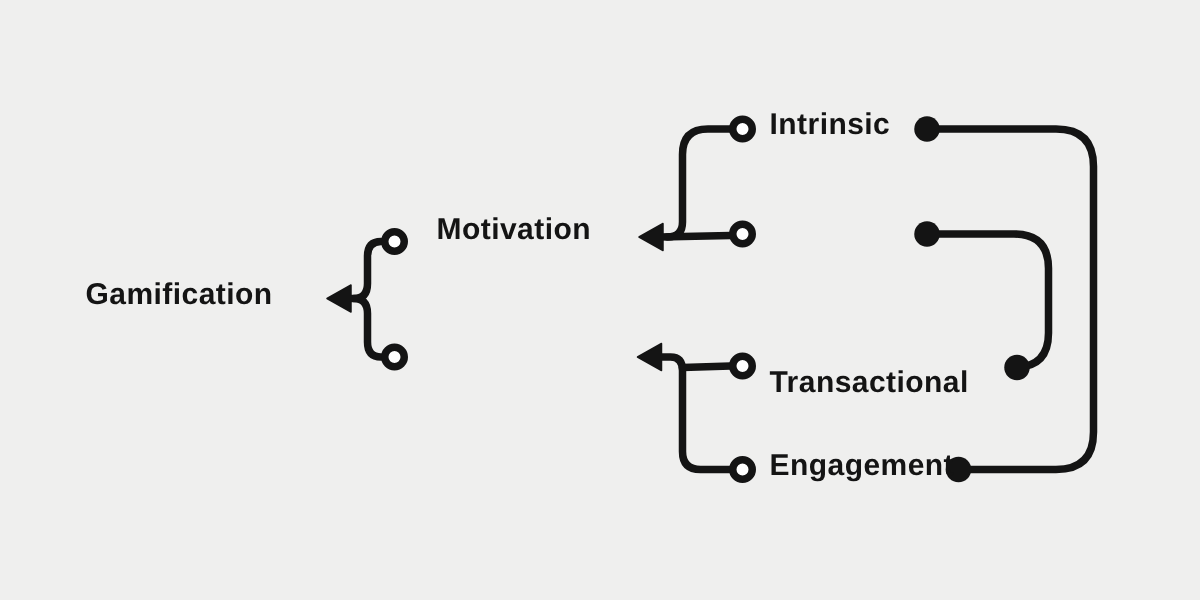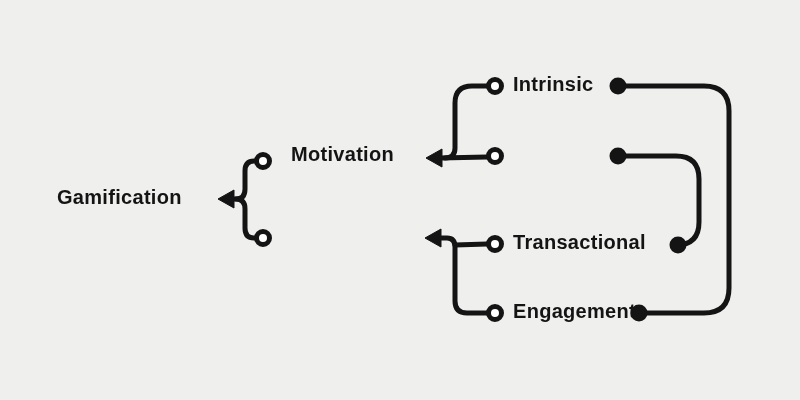--- a/index.html
+++ b/index.html
@@ -87,17 +87,17 @@
   </svg>
 
   <span class="label" style="left:57px; top:198px;">Gamification</span>
 
   <span class="label" style="left:291px; top:155px;">Motivation</span>
 
 
   <span class="label" style="left:513px; top:85px;">Intrinsic</span>
 
 
-  <span class="label" style="left:513px; top:243px;">Transactional</span>
+  <span class="label" style="left:513px; top:257px;">Transactional</span>
 
   <span class="label" style="left:513px; top:312px;">Engagement</span>
 
 </div>
 
 </body></html>

